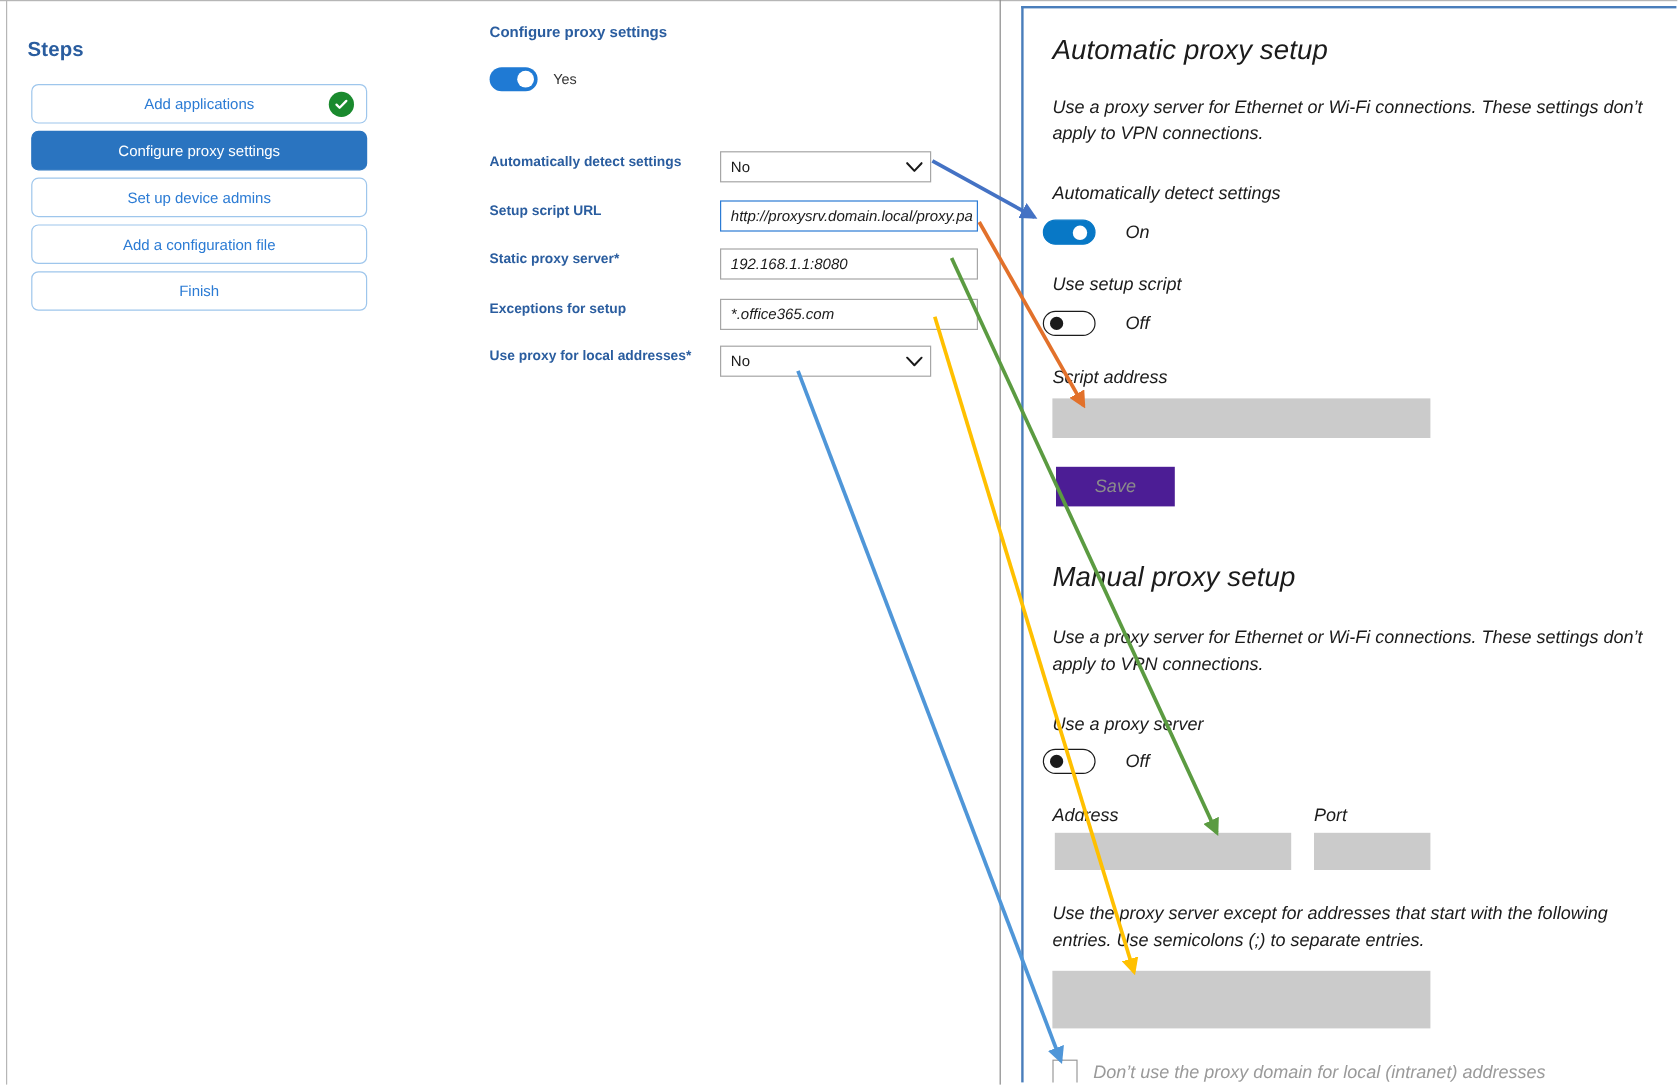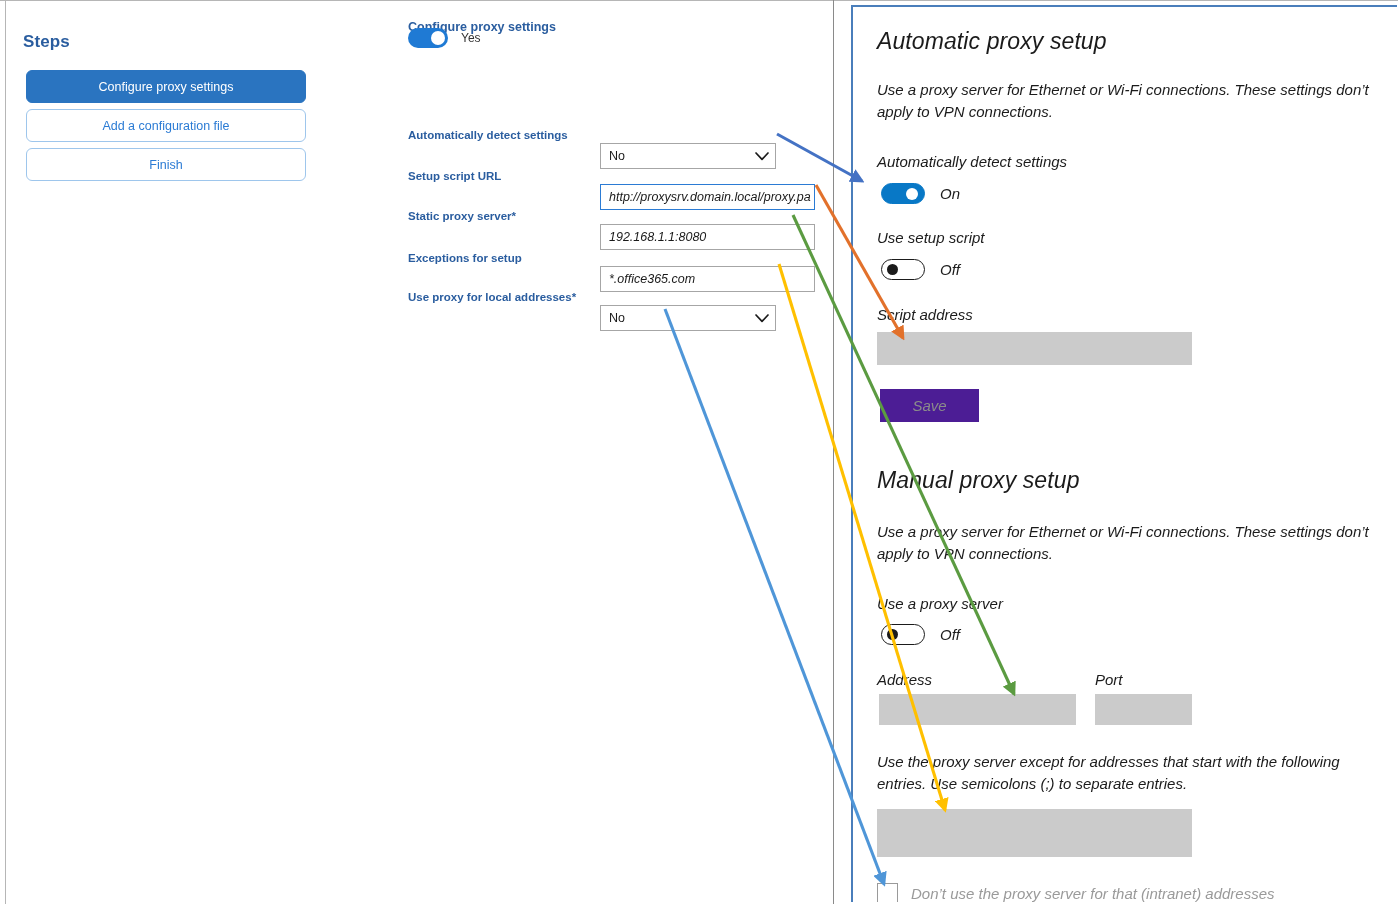--- a/index.html
+++ b/index.html
@@ -48,39 +48,39 @@
     display:flex;align-items:center;justify-content:center;
   }
   .step-check svg{display:block;}
 
   
   #form-panel{position:absolute;left:321px;top:0;width:512px;height:904px;}
   .form-heading{
     position:absolute;left:87px;top:20px;
     font-size:12.5px;font-weight:bold;color:#2a5d9f;
   }
-  .toggle-row{position:absolute;left:87px;top:28px;display:flex;align-items:center;gap:13px;justify-content:space-between;}
+  .toggle-row{position:absolute;left:87px;top:56px;display:flex;align-items:center;gap:13px;justify-content:space-between;}
   .sw{
     width:40px;height:20px;border-radius:10px;background:#1f7ad4;
     position:relative;cursor:pointer;flex:0 0 auto;
   }
   .sw .knob{
     position:absolute;top:3px;right:3px;width:14px;height:14px;border-radius:50%;
     background:#ffffff;
   }
   .sw-label{font-size:12px;color:#333;}
 
   .field-row{position:absolute;left:87px;height:26px;}
   .field-label{
     position:absolute;left:0;top:3px;
     font-size:11.5px;font-weight:bold;color:#2a5d9f;white-space:nowrap;
   }
   .field-label .req{color:#2a5d9f;font-weight:bold;}
   .ctl{
-    position:absolute;left:192px;top:17px;
+    position:absolute;left:192px;top:0;
     box-sizing:border-box;
     width:176px;height:26px;
     border:1px solid #a6a6a6;
     background:#ffffff;
     font-size:12.5px;color:#1a1a1a;
     display:flex;align-items:center;
     padding:0 8px;
     cursor:text;
   }
   .ctl.select{cursor:pointer;justify-content:space-between;}
@@ -105,21 +105,21 @@
     letter-spacing:.1px;
   }
   .win-p{
     position:absolute;left:24px;width:500px;
     font-size:15px;line-height:22px;color:#1b1b1b;
   }
   .win-lbl{
     position:absolute;left:24px;
     font-size:15px;color:#1b1b1b;
   }
-  .win-sw-row{position:absolute;left:28px;display:flex;align-items:center;gap:15px;}
+  .win-sw-row{position:absolute;left:16px;display:flex;align-items:center;gap:25px;}
   .wsw{
     width:44px;height:21px;border-radius:11px;position:relative;cursor:pointer;flex:0 0 auto;
     box-sizing:border-box;
   }
   .wsw.on{background:#0878c6;border:1px solid #0878c6;}
   .wsw.on .wknob{position:absolute;top:4px;right:6px;width:12px;height:12px;border-radius:50%;background:#ffffff;}
   .wsw.off{background:#ffffff;border:1.6px solid #1b1b1b;}
   .wsw.off .wknob{position:absolute;top:4px;left:5px;width:11px;height:11px;border-radius:50%;background:#1b1b1b;}
   .wsw-label{font-size:15px;color:#1b1b1b;}
   .win-box{position:absolute;background:#cbcbcb;}
@@ -144,26 +144,37 @@
 <div id="root">
 
   <div class="frame-top"></div>
   <div class="frame-left"></div>
   <div class="divider-a"></div>
 
   <div id="steps-panel">
     <div class="steps-title">Steps</div>
     <div class="step-list">
 
+      <div class="step-btn">
+        <span>Add applications</span>
+        <span class="step-check">
+          <svg width="13" height="13" viewBox="0 0 13 13">
+              <path d="M2.4 6.7 L5 9.3 L10.6 3.6" stroke="#ffffff" stroke-width="1.9" fill="none" stroke-linecap="round" stroke-linejoin="round"></path>
+            </svg>
+        </span>
+      </div>
 
 
       <div class="step-btn active">
         <span>Configure proxy settings</span>
       </div>
 
+      <div class="step-btn">
+        <span>Set up device admins</span>
+      </div>
 
 
       <div class="step-btn">
         <span>Add a configuration file</span>
       </div>
 
       <div class="step-btn">
         <span>Finish</span>
       </div>
 
@@ -266,21 +277,21 @@
       <div class="win-box" style="left:26px;top:687px;width:197px;height:31px;"></div>
 
       <div class="win-lbl" style="left:242px;top:664px;">Port</div>
       <div class="win-box" style="left:242px;top:687px;width:97px;height:31px;"></div>
 
       <div class="win-p" style="top:744px;">Use the proxy server except for addresses that start with the following entries. Use semicolons (;) to separate entries.</div>
       <div class="win-box" style="left:24px;top:802px;width:315px;height:48px;"></div>
 
       <div class="win-check-row" style="top:876px;">
         <span class="win-check"></span>
-        <span class="win-check-label">Don’t use the proxy server for that (intranet) addresses</span>
+        <span class="win-check-label">Don’t use the proxy domain for local (intranet) addresses</span>
       </div>
 
     </div>
   </div>
 
   <svg id="arrows" viewBox="0 0 1398 904">
       <defs>
         <marker id="ah0" viewBox="0 0 10 10" refX="8" refY="5" markerWidth="4.6" markerHeight="4.6" orient="auto-start-reverse" markerUnits="strokeWidth">
           <path d="M0,0 L10,5 L0,10 z" fill="#4472C4"></path>
         </marker>

